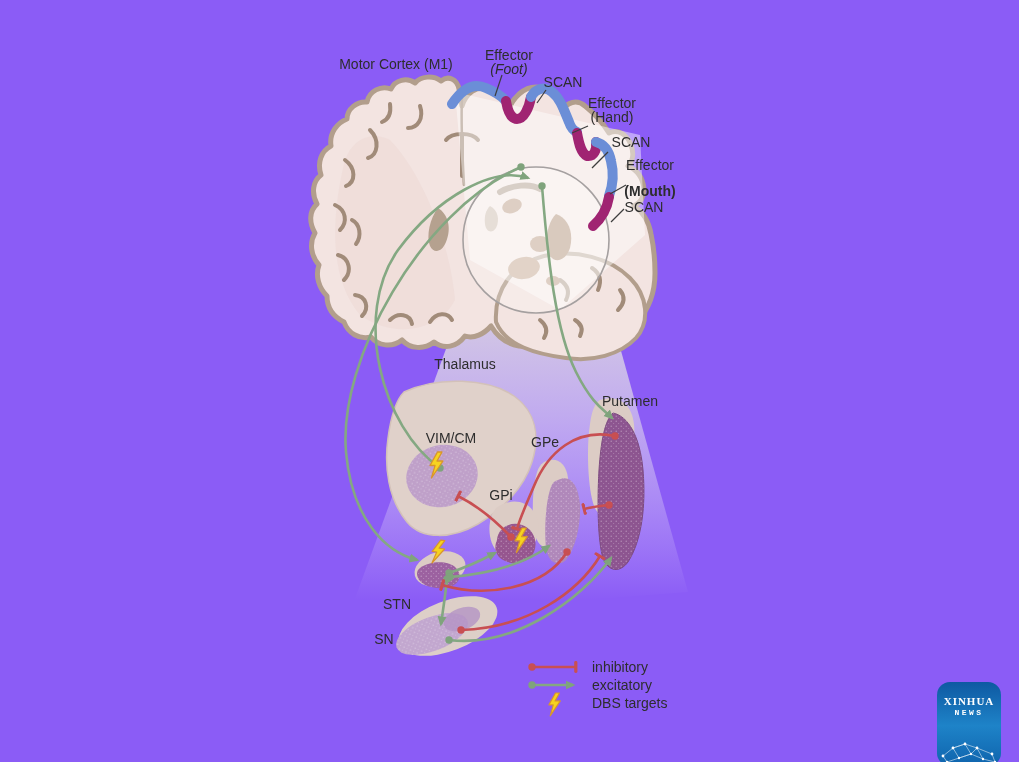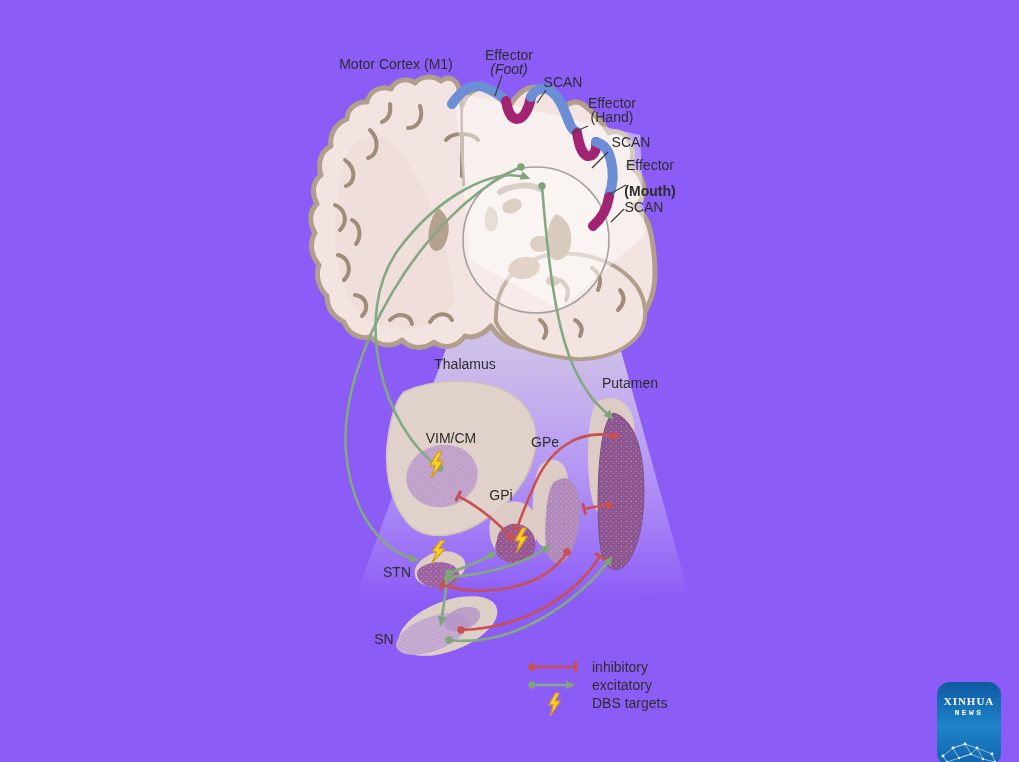--- a/index.html
+++ b/index.html
@@ -206,25 +206,25 @@
 <div class="lbl" style="left:509px;top:48px;">Effector</div>
 <div class="lbl" style="left:509px;top:62px;font-style:italic;">(Foot)</div>
 <div class="lbl" style="left:563px;top:75px;">SCAN</div>
 <div class="lbl" style="left:612px;top:96px;">Effector</div>
 <div class="lbl" style="left:612px;top:110px;">(Hand)</div>
 <div class="lbl" style="left:631px;top:135px;">SCAN</div>
 <div class="lbl" style="left:650px;top:158px;">Effector</div>
 <div class="lbl" style="left:650px;top:184px;font-weight:bold;">(Mouth)</div>
 <div class="lbl" style="left:644px;top:200px;">SCAN</div>
 <div class="lbl" style="left:465px;top:357px;">Thalamus</div>
-<div class="lbl" style="left:630px;top:376px;">Putamen</div>
+<div class="lbl" style="left:630px;top:394px;">Putamen</div>
 <div class="lbl" style="left:451px;top:431px;">VIM/CM</div>
 <div class="lbl" style="left:545px;top:435px;text-align:center;">GPe</div>
 <div class="lbl" style="left:501px;top:488px;">GPi</div>
-<div class="lbl" style="left:397px;top:565px;">STN</div>
+<div class="lbl" style="left:397px;top:597px;">STN</div>
 <div class="lbl" style="left:384px;top:632px;">SN</div>
 
 <div class="lbl left" style="left:592px;top:660px;">inhibitory</div>
 <div class="lbl left" style="left:592px;top:678px;">excitatory</div>
 <div class="lbl left" style="left:592px;top:696px;">DBS targets</div>
 
 <div id="logo">
   <div class="l1">XINHUA</div>
   <div class="l2">NEWS</div>
   <svg width="64" height="26">

